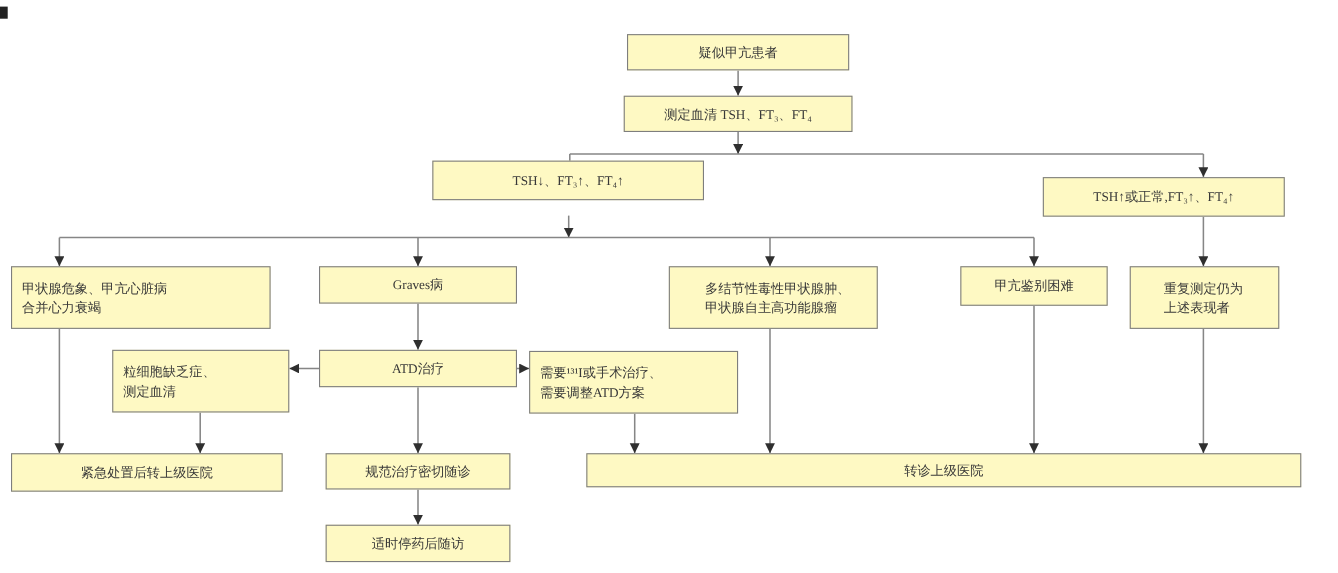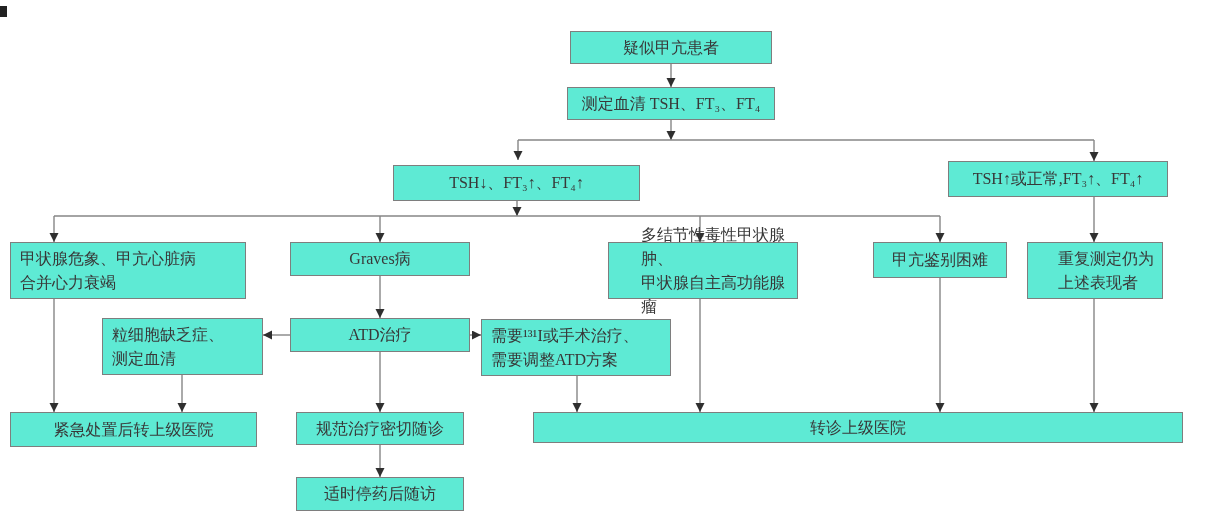--- a/index.html
+++ b/index.html
@@ -3,23 +3,23 @@
 <meta charset="utf-8">
 <style>
   html,body{margin:0;padding:0;background:#ffffff;}
   #canvas{
     position:relative;width:1216px;height:521px;background:#ffffff;overflow:hidden;
     font-family:"Liberation Serif","DejaVu Serif",serif;
   }
   #wires{position:absolute;left:0;top:0;width:1216px;height:521px;}
   .node{
     position:absolute;box-sizing:border-box;
-    border:1.5px solid #7e7e7e;background:#5eead4;
+    border:1.5px solid #7e7e7e;background:#fef9c3;
     display:flex;align-items:center;justify-content:center;
-    font-size:16px;color:#383838;line-height:1.5;
+    font-size:12px;color:#383838;line-height:1.5;
     white-space:pre-line;text-align:center;
   }
   .node.left{justify-content:flex-start;text-align:left;padding:0 6px 0 9px;}
   .edge-mark{position:absolute;left:0;top:6px;width:7px;height:11px;background:#222;}
   line{stroke:#868686;stroke-width:1.4;}
 </style>
 </head>
 <body>
 
 <div id="canvas">
@@ -65,21 +65,21 @@
     <line x1="577" y1="376" x2="577" y2="412" marker-end="url(#ah)"></line>
     <line x1="700" y1="299" x2="700" y2="412" marker-end="url(#ah)"></line>
     <line x1="940" y1="278" x2="940" y2="412" marker-end="url(#ah)"></line>
     <line x1="1094" y1="299" x2="1094" y2="412" marker-end="url(#ah)"></line>
   </svg>
 
   <div class="node" style="left:570px;top:31px;width:202px;height:33px;">疑似甲亢患者</div>
 
   <div class="node" style="left:567px;top:87px;width:208px;height:33px;">测定血清 TSH、FT₃、FT₄</div>
 
-  <div class="node" style="left:393px;top:165px;width:247px;height:36px;">TSH↓、FT₃↑、FT₄↑</div>
+  <div class="node" style="left:393px;top:146px;width:247px;height:36px;">TSH↓、FT₃↑、FT₄↑</div>
 
   <div class="node" style="left:948px;top:161px;width:220px;height:36px;">TSH↑或正常,FT₃↑、FT₄↑</div>
 
   <div class="node left" style="left:10px;top:242px;width:236px;height:57px;">甲状腺危象、甲亢心脏病
 合并心力衰竭</div>
 
   <div class="node" style="left:290px;top:242px;width:180px;height:34px;">Graves病</div>
 
   <div class="node left" style="left:608px;top:242px;width:190px;height:57px;padding-left:32px;">多结节性毒性甲状腺肿、
 甲状腺自主高功能腺瘤</div>

